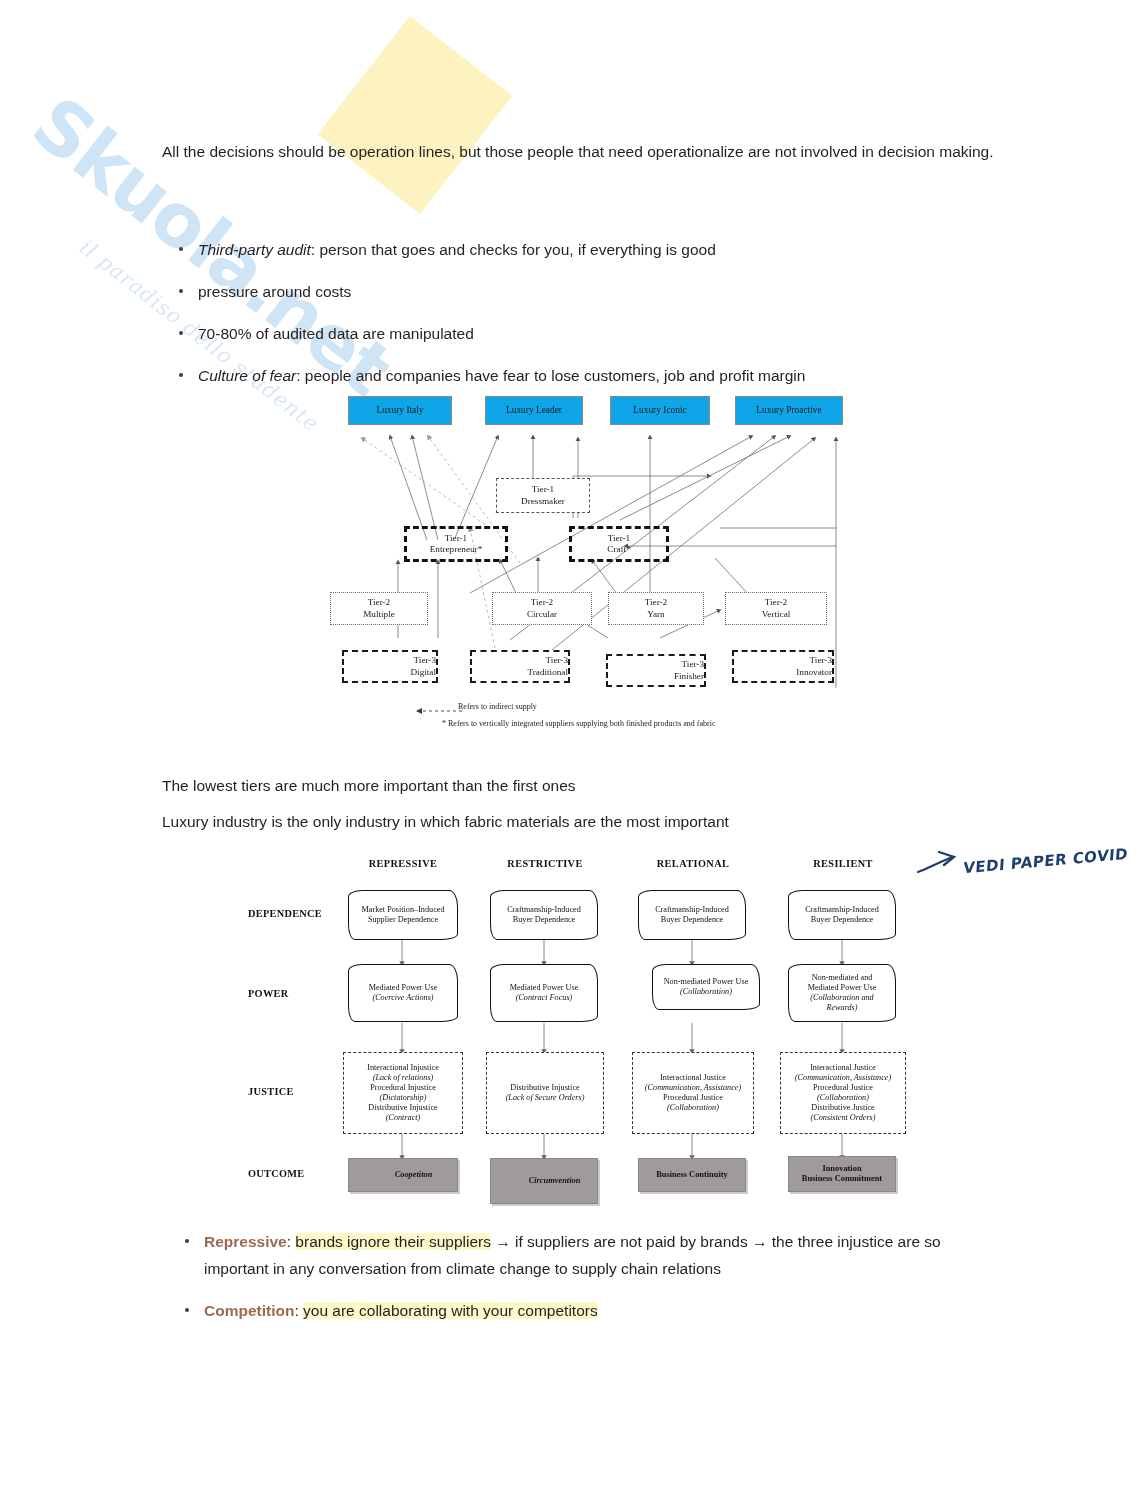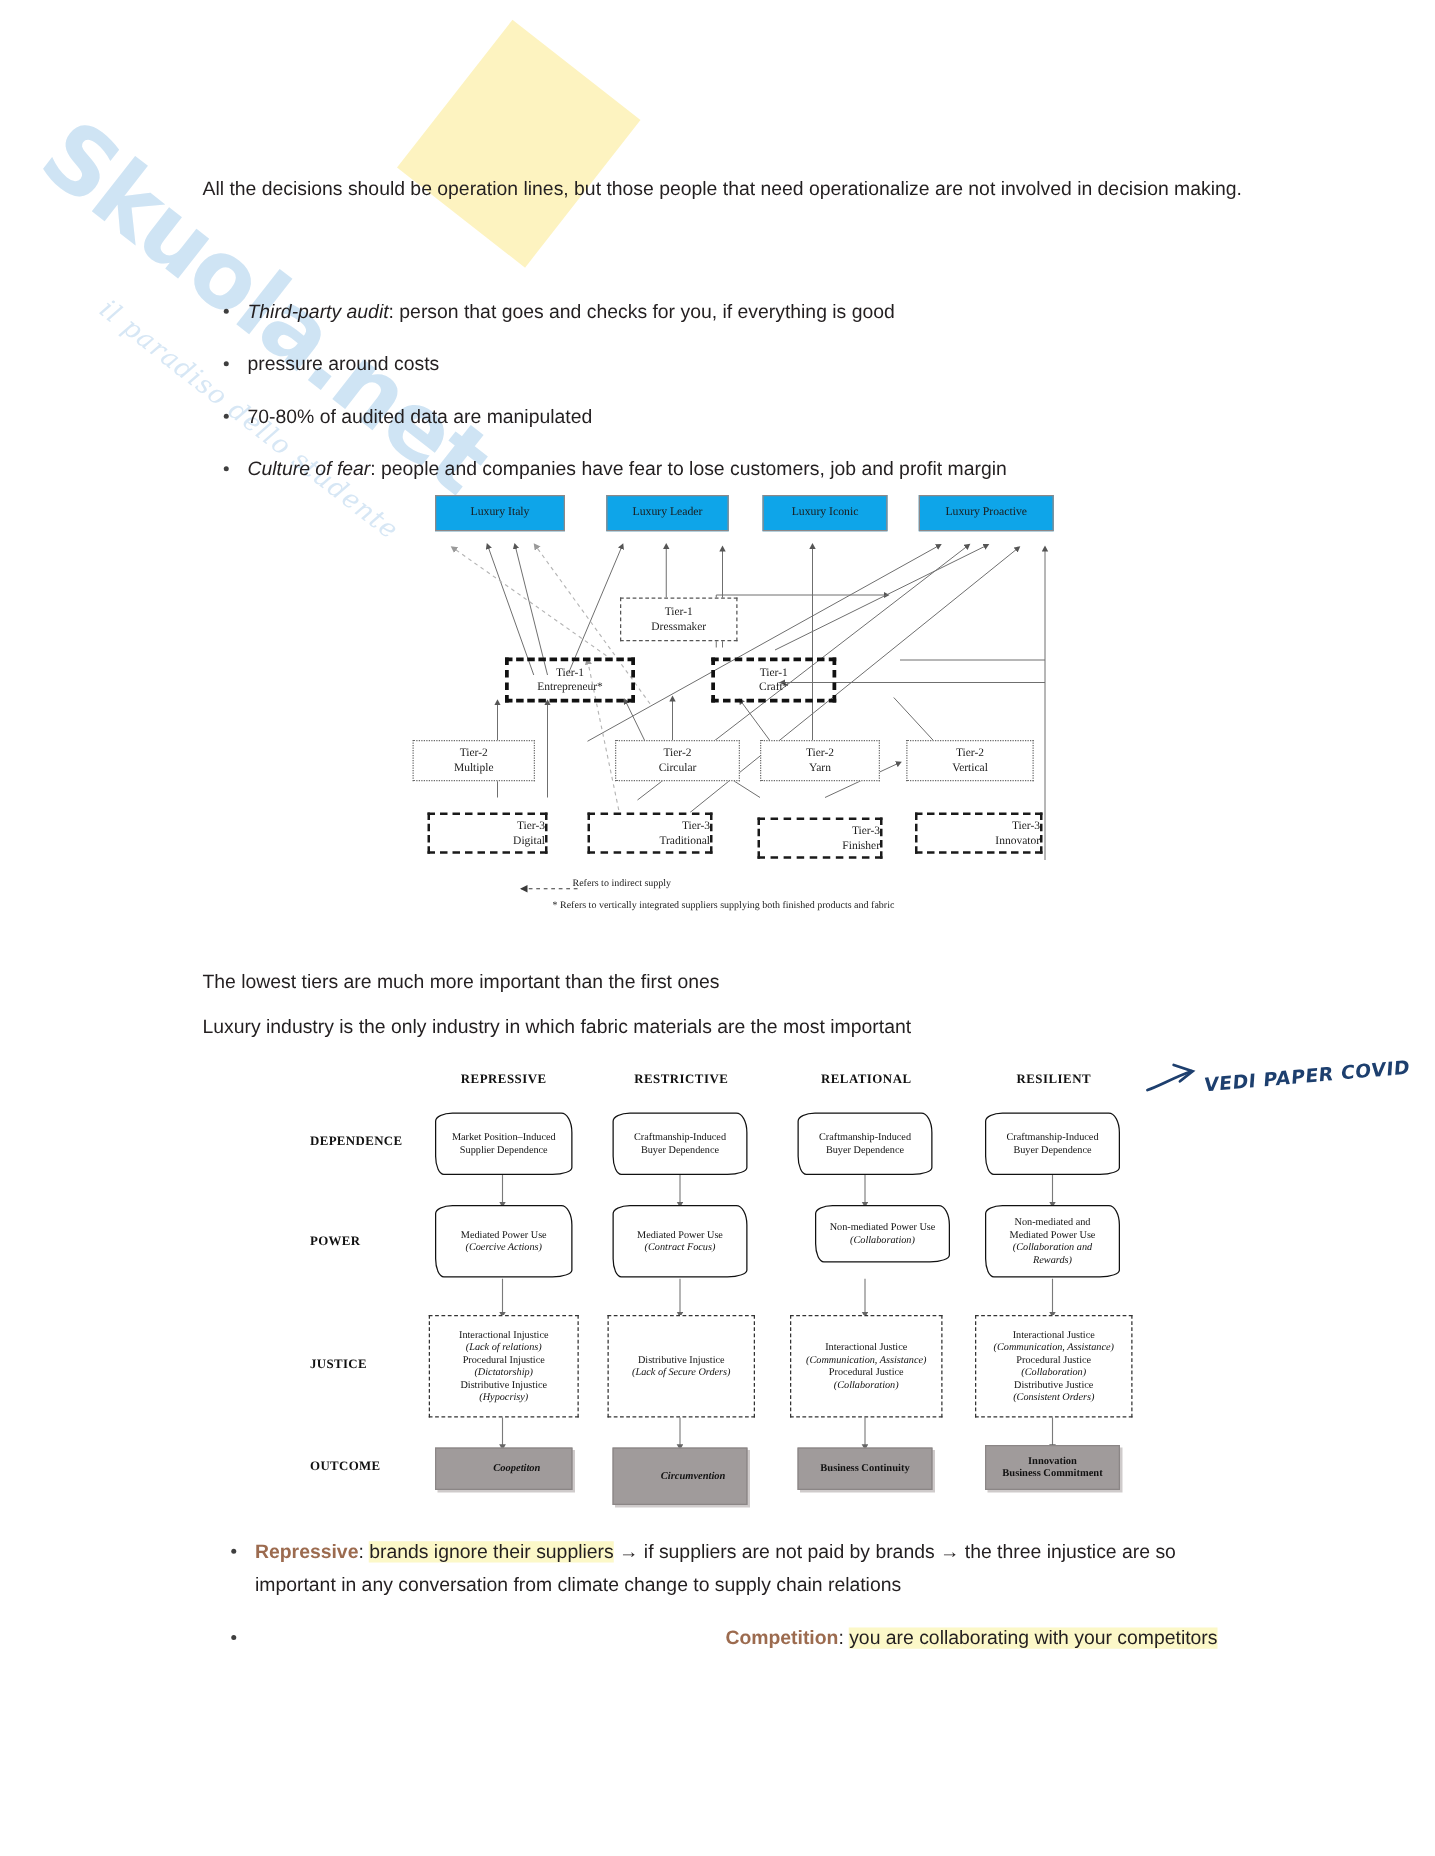--- a/index.html
+++ b/index.html
@@ -287,21 +287,21 @@
       <span>Mediated Power Use<br><em>(Contract Focus)</em></span>
     </div>
     <div class="d2box wavy" style="left:404px;top:106px;width:108px;height:46px;">
       <span>Non-mediated Power Use<br><em>(Collaboration)</em></span>
     </div>
     <div class="d2box wavy" style="left:540px;top:106px;width:108px;height:58px;">
       <span>Non-mediated and<br>Mediated Power Use<br><em>(Collaboration and<br>Rewards)</em></span>
     </div>
 
     <div class="d2box dashbox" style="left:95px;top:194px;width:120px;height:82px;">
-      <span>Interactional Injustice<br><em>(Lack of relations)</em><br>Procedural Injustice<br><em>(Dictatorship)</em><br>Distributive Injustice<br><em>(Hypocrisy)</em></span>
+      <span>Interactional Injustice<br><em>(Lack of relations)</em><br>Procedural Injustice<br><em>(Dictatorship)</em><br>Distributive Injustice<br><em>(Contract)</em></span>
     </div>
     <div class="d2box dashbox" style="left:238px;top:194px;width:118px;height:82px;">
       <span>Distributive Injustice<br><em>(Lack of Secure Orders)</em></span>
     </div>
     <div class="d2box dashbox" style="left:384px;top:194px;width:122px;height:82px;">
       <span>Interactional Justice<br><em>(Communication, Assistance)</em><br>Procedural Justice<br><em>(Collaboration)</em></span>
     </div>
     <div class="d2box dashbox" style="left:532px;top:194px;width:126px;height:82px;">
       <span>Interactional Justice<br><em>(Communication, Assistance)</em><br>Procedural Justice<br><em>(Collaboration)</em><br>Distributive Justice<br><em>(Consistent Orders)</em></span>
     </div>
@@ -321,18 +321,18 @@
         <path d="M24,4 L39,9 L29,17"></path>
       </g>
     </svg>
     <div class="txt">VEDI PAPER COVID</div>
   </div>
 
   <div class="bullets" style="left:174px;top:1228px;width:800px;">
     <div class="bul">
       <span class="kw">Repressive</span><span>: </span><span class="hl">brands ignore their suppliers</span><span> → if suppliers are not paid by brands → the three injustice are so important in any conversation from climate change to supply chain relations</span>
     </div>
-    <div class="bul" style="margin-top:12px;text-align:right;">
+    <div class="bul" style="margin-top:12px;">
       <span class="kw">Competition</span><span>: </span><span class="hl">you are collaborating with your competitors</span><span></span>
     </div>
   </div>
 
 </div>
 
 </body></html>

